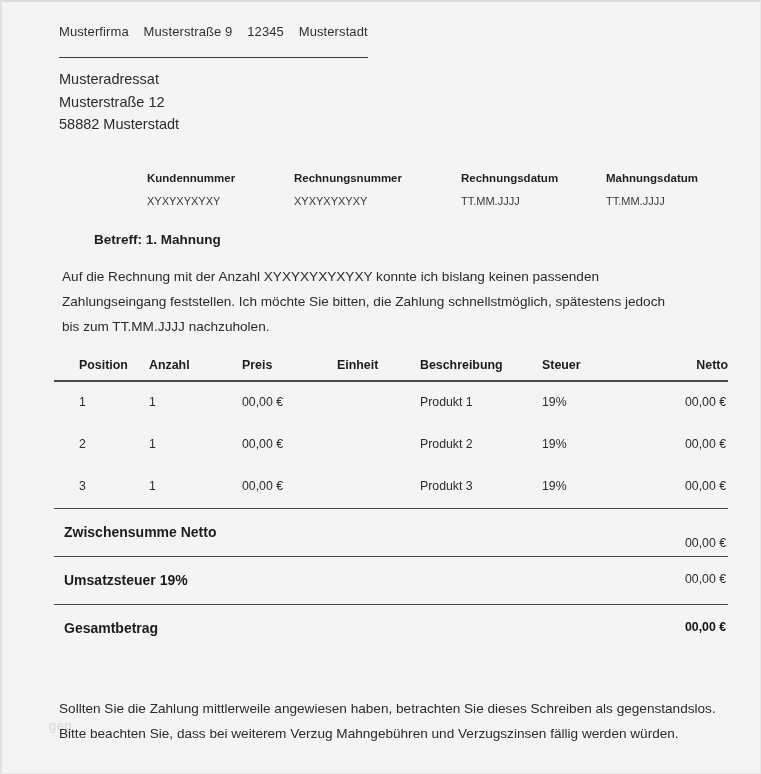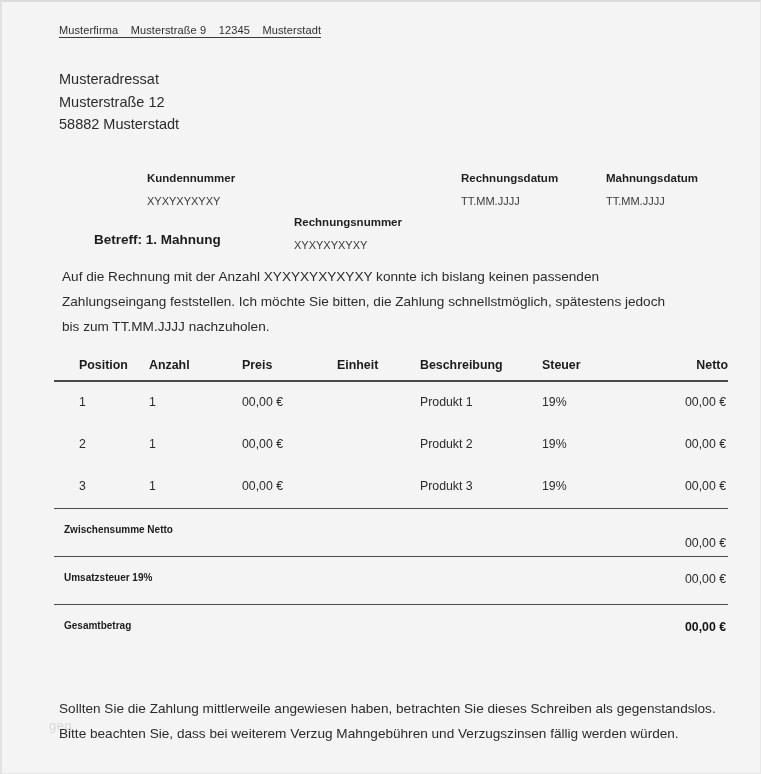--- a/index.html
+++ b/index.html
@@ -24,25 +24,25 @@
     border-right: 1px solid #e8e8e8;
     border-bottom: 1px solid #e8e8e8;
     color: #2b2b2b;
   }
 
   
   .sender {
     position: absolute;
     left: 57px;
     top: 22px;
-    font-size: 11px;
+    font-size: 13px;
     letter-spacing: 0.1px;
     color: #2f2f2f;
     border-bottom: 1px solid #3a3a3a;
-    padding-bottom: 1px;
+    padding-bottom: 18px;
     white-space: pre;
   }
 
   
   .recipient {
     position: absolute;
     left: 57px;
     top: 66px;
     font-size: 14.5px;
     line-height: 22.5px;
@@ -67,21 +67,21 @@
     color: #1f1f1f;
     white-space: nowrap;
   }
   .meta-value {
     margin-top: 11px;
     font-size: 11px;
     color: #3a3a3a;
     white-space: nowrap;
   }
   .meta-c0 { left: 0px; }
-  .meta-c1 { left: 147px; margin-top: 44px; }
+  .meta-c1 { left: 147px; }
   .meta-c2 { left: 314px; }
   .meta-c3 { left: 459px; }
 
   
   .subject {
     position: absolute;
     left: 60px;
     top: 230px;
     font-size: 13.5px;
     font-weight: bold;
@@ -150,21 +150,21 @@
 
   
   .totline {
     position: relative;
     height: 47px;
   }
   .tot-label {
     position: absolute;
     left: 10px;
     top: 15px;
-    font-size: 10px;
+    font-size: 14px;
     font-weight: bold;
     color: #1c1c1c;
     white-space: nowrap;
   }
   .tot-value {
     position: absolute;
     right: 2px;
     top: 27px;
     font-size: 12.3px;
     color: #2b2b2b;

